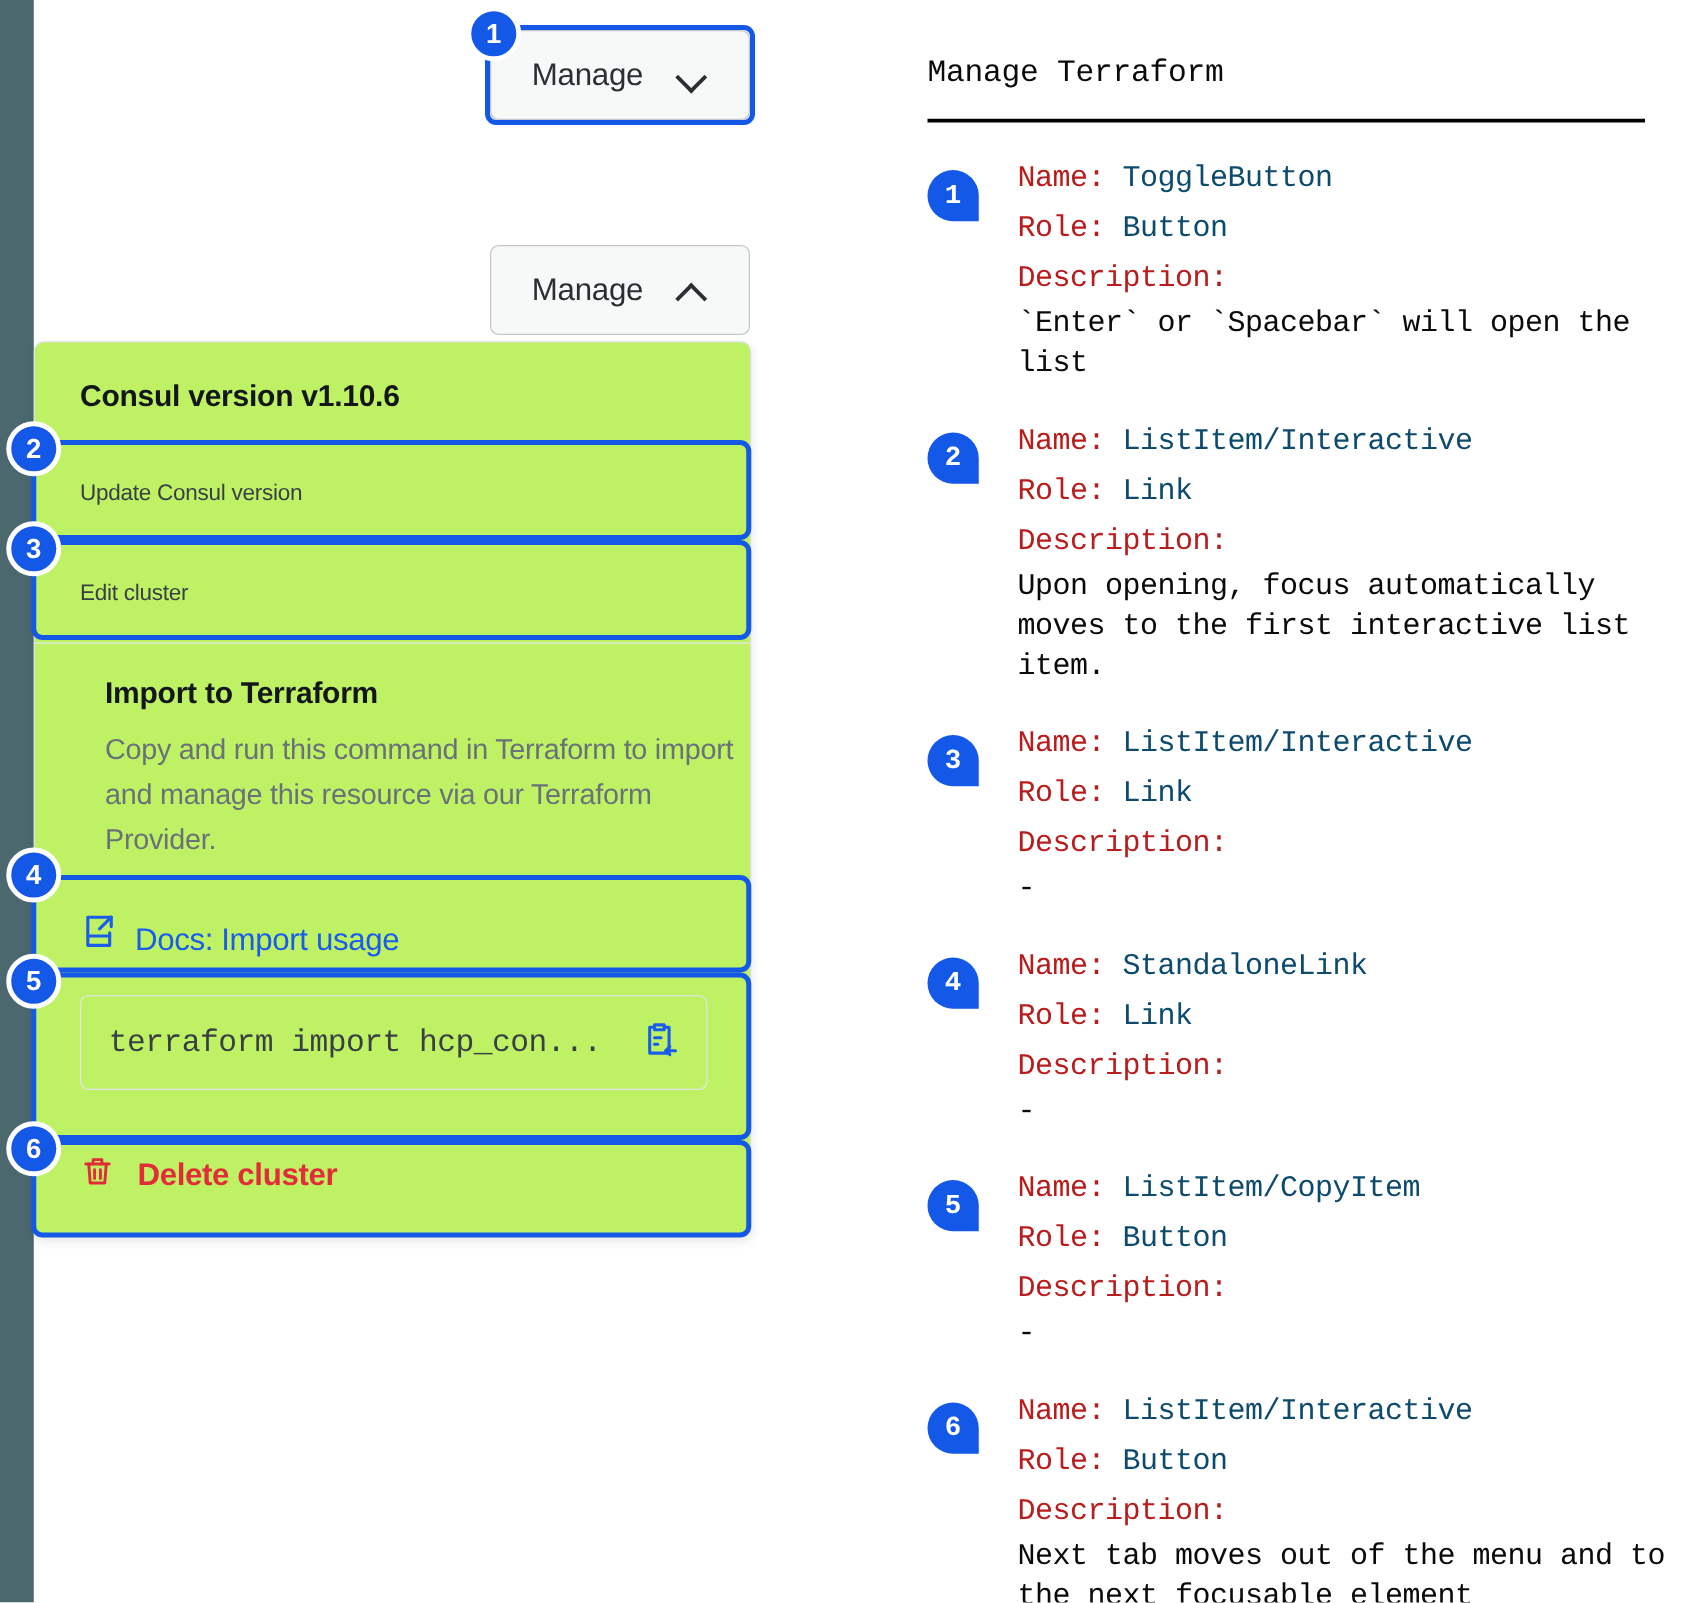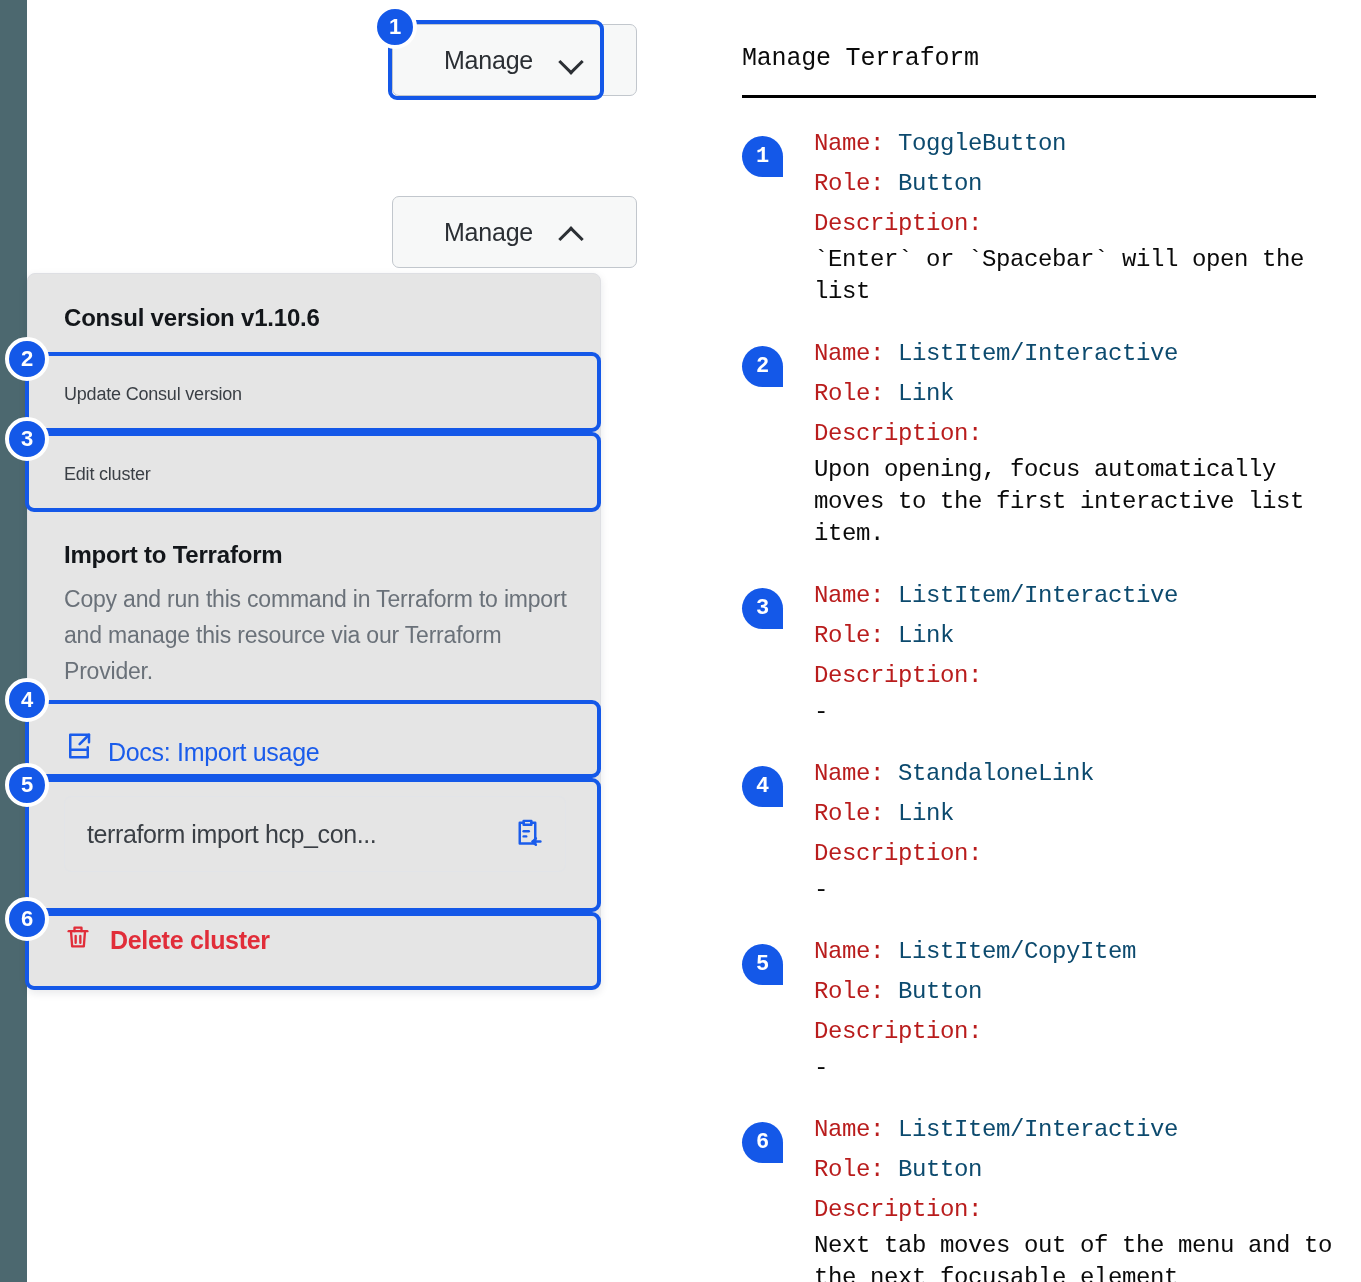--- a/index.html
+++ b/index.html
@@ -26,21 +26,21 @@
   
   #left-panel {
     position: absolute;
     left: 0; top: 0;
     width: 700px; height: 1282px;
   }
 
   .manage-btn {
     position: absolute;
     box-sizing: border-box;
-    width: 245px; height: 72px;
+    width: 208px; height: 72px;
     background: #f7f8f8;
     border: 1px solid #c2c7cd;
     border-radius: 7px;
     display: flex;
     align-items: center;
     justify-content: center;
     gap: 26px;
     font-size: 25px;
     color: #2b2f34;
     letter-spacing: -0.2px;
@@ -77,21 +77,21 @@
   #hl-4 { left: 25px; top: 700px; width: 576px; height: 78px; }
   #hl-5 { left: 25px; top: 778px; width: 576px; height: 134px; }
   #hl-6 { left: 25px; top: 912px; width: 576px; height: 78px; }
 
   
   #dropdown-panel {
     position: absolute;
     left: 27px; top: 273px;
     width: 574px;
     box-sizing: border-box;
-    background: #e5e5e5;
+    background: #bef264;
     border: 1px solid #dedfe3;
     border-radius: 8px;
     box-shadow: 0 3px 8px rgba(20,30,50,0.10);
   }
 
   .dd-section-title {
     font-size: 24px;
     font-weight: bold;
     color: #13161a;
     padding: 30px 0 0 36px;
@@ -106,21 +106,21 @@
     padding-left: 36px;
     box-sizing: border-box;
     letter-spacing: -0.2px;
   }
   #dd-update { margin-top: 22px; }
   .dd-divider {
     height: 1px;
     background: #e4e6ea;
     margin: 0 0 0 0;
   }
-  #import-block { padding: 26px 28px 0 36px; }
+  #import-block { padding: 26px 28px 0 56px; }
   #import-title {
     font-size: 24px;
     font-weight: bold;
     color: #13161a;
     letter-spacing: -0.2px;
   }
   #import-desc {
     font-size: 23px;
     color: #6a7179;
     line-height: 36px;
@@ -153,21 +153,21 @@
     box-sizing: border-box;
     width: 502px; height: 76px;
     border: 1px solid #e2e4e8;
     border-radius: 7px;
     display: flex;
     align-items: center;
     justify-content: space-between;
     padding: 0 22px 0 22px;
   }
   #copy-cmd {
-    font-family: Liberation Sans, sans-serif;
+    font-family: Liberation Mono, monospace;
     font-size: 25px;
     color: #3a3f45;
     letter-spacing: -0.4px;
   }
 
   #delete-row {
     display: flex;
     align-items: center;
     gap: 18px;
     height: 78px;

